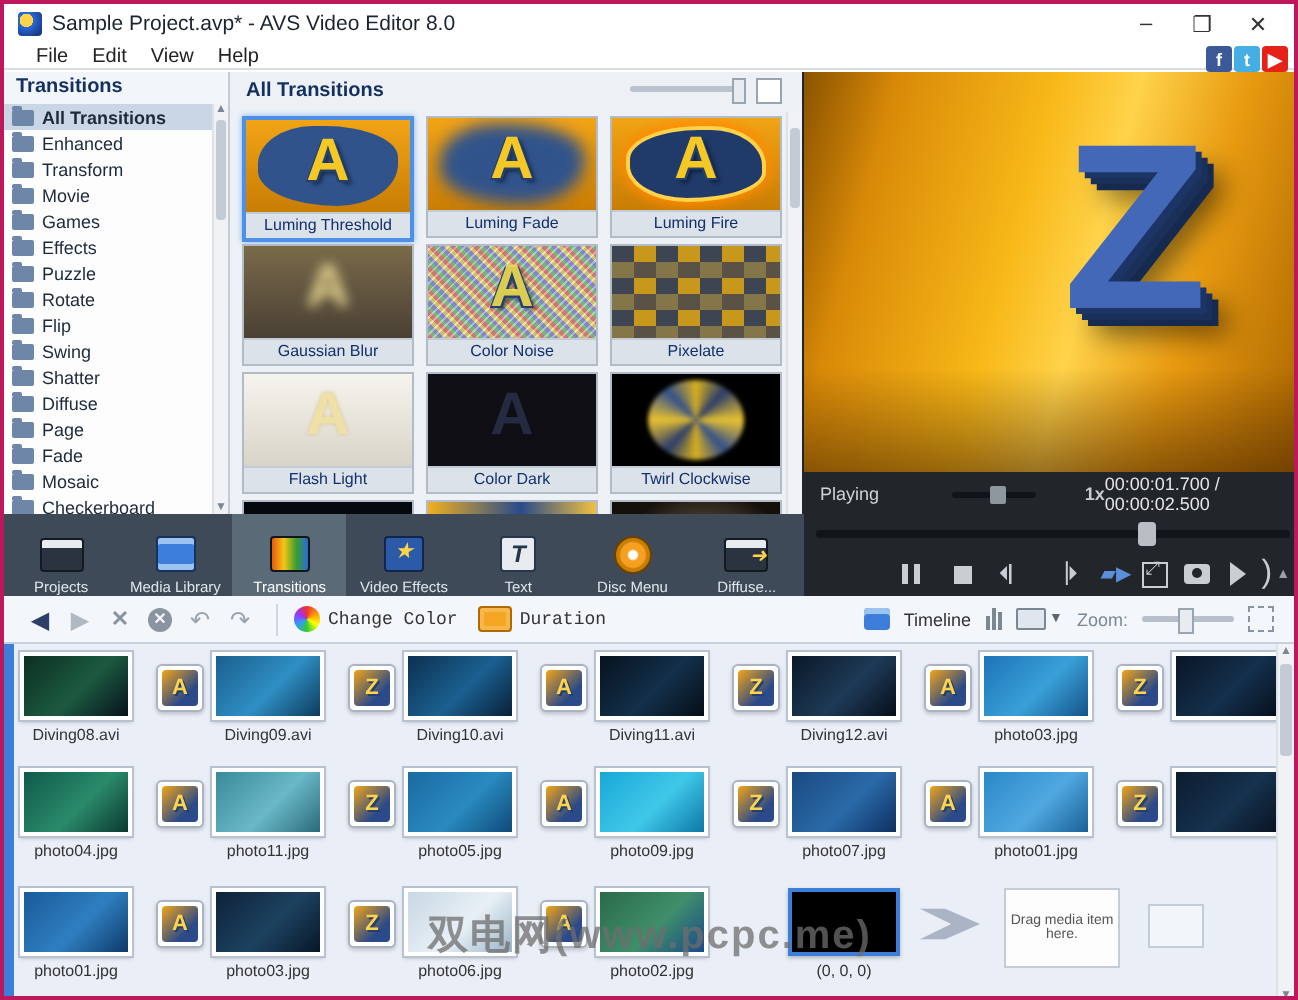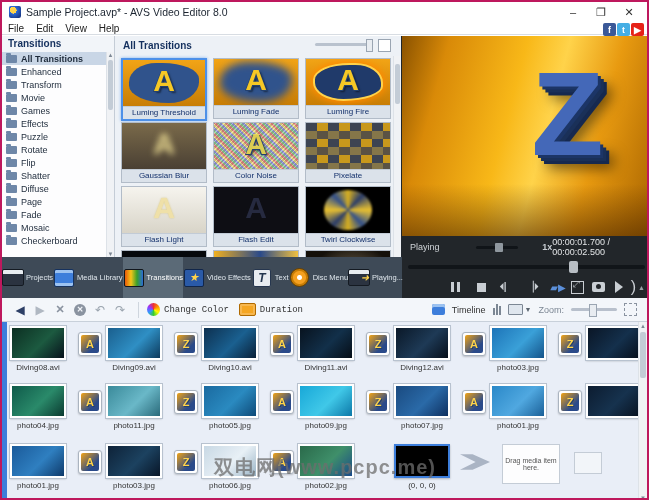--- a/index.html
+++ b/index.html
@@ -4,21 +4,21 @@
 <style>
   html,body{margin:0;padding:0;background:#9aa4ae;}
   #app{position:relative;width:649px;height:500px;background:#fff;font-family:"Liberation Sans",sans-serif;overflow:hidden;border:2px solid #be185d;box-sizing:border-box;}
   
   .titlebar{position:absolute;left:0;top:0;width:100%;height:20px;background:#ffffff;display:flex;align-items:center;}
   .app-icon{width:12px;height:12px;margin:0 5px 0 7px;border-radius:2px;background:radial-gradient(circle at 35% 35%,#ffd34a 30%,#2a6ad8 31%,#1a3b8a 80%);}
   .title-text{font-size:10.5px;color:#1b2430;}
   .win-controls{position:absolute;right:4px;top:0;height:20px;display:flex;}
   .win-btn{width:28px;height:20px;display:flex;align-items:center;justify-content:center;font-size:11px;color:#333;cursor:default;}
   
-  .menubar{position:absolute;left:0;top:20px;width:100%;height:13px;background:#fff;border-bottom:1px solid #d8dde3;display:flex;align-items:center;padding-left:6px;box-sizing:border-box;}
+  .menubar{position:absolute;left:0;top:20px;width:100%;height:13px;background:#fff;border-bottom:1px solid #d8dde3;display:flex;align-items:center;padding-left:16px;box-sizing:border-box;}
   .menu-item{font-size:10px;color:#222;margin-right:12px;}
   .social{position:absolute;right:3px;top:21px;display:flex;gap:1px;}
   .social-btn{width:13px;height:13px;border-radius:2px;color:#fff;font-size:9px;font-weight:bold;display:flex;align-items:center;justify-content:center;}
   
   .left-panel{position:absolute;left:0;top:34px;width:113px;height:221px;background:#fdfdfe;border-right:1px solid #c4ccd6;box-sizing:border-box;}
   .panel-header{height:16px;line-height:16px;padding-left:6px;font-size:10px;font-weight:bold;color:#14305e;background:#f2f5f9;border-bottom:1px solid #d8dde3;}
   .cat-list{position:absolute;left:0;top:16px;right:8px;bottom:0;overflow:hidden;}
   .cat-item{height:13px;display:flex;align-items:center;padding-left:4px;font-size:9px;color:#1d2a3a;white-space:nowrap;}
   .cat-item.sel{background:#c9d6e6;font-weight:bold;}
   .folder-icon{width:11px;height:8px;background:#6e87a8;border-radius:1px;margin-right:4px;position:relative;flex:0 0 auto;}
@@ -81,21 +81,21 @@
   .rt-controls{margin-left:auto;display:flex;align-items:center;margin-right:6px;gap:8px;}
   .fit-ic{width:11px;height:11px;border:1px solid #c9ced3;position:relative;}
   .fit-ic:before{content:"⤢";position:absolute;left:1px;top:-3px;font-size:9px;color:#c9ced3;}
   .snap-ic{width:13px;height:10px;background:#c9ced3;border-radius:2px;position:relative;}
   .snap-ic:before{content:"";position:absolute;left:4px;top:2px;width:5px;height:5px;border-radius:50%;background:#22262a;}
   .vol{display:flex;align-items:center;gap:2px;color:#c9ced3;}
   .vol .cone{width:0;height:0;border:6px solid transparent;border-left:8px solid #c9ced3;margin-left:2px;}
   .vol .caret{font-size:7px;color:#9aa0a6;}
   
   .tabs{position:absolute;left:0;top:255px;width:400px;height:41px;background:#3e4a57;display:flex;}
-  .tab{flex:1;display:flex;flex-direction:row;align-items:center;justify-content:flex-end;gap:2px;}
+  .tab{flex:1;display:flex;flex-direction:column;align-items:center;justify-content:flex-end;gap:2px;}
   .tab.sel{background:#5b6a77;}
   .tab-label{font-size:7.5px;color:#dfe6ec;white-space:nowrap;}
   .tab.sel .tab-label{color:#fff;}
   .tab-ic{width:22px;height:20px;position:relative;display:flex;align-items:center;justify-content:center;}
   .tab-ic i{display:block;}
   .ic-projects i{width:20px;height:15px;background:linear-gradient(180deg,#e8ecf0 0 4px,#2b3340 4px);border-radius:2px;border:1px solid #141a22;}
   .ic-media i{width:18px;height:16px;background:#3d7edb;border-radius:2px;border:1px solid #16325e;box-shadow:inset 0 3px 0 #9cc2f0,inset 0 -3px 0 #9cc2f0;}
   .ic-transitions i{width:18px;height:16px;border:1px solid #11161c;border-radius:2px;background:linear-gradient(90deg,#e85a0a,#f5c518,#3aa02a,#2a6ad8);}
   .ic-effects i{width:18px;height:16px;background:#2a5aa8;border-radius:2px;border:1px solid #11264a;}
   .ic-effects i:before{content:"★";color:#ffd34a;font-size:11px;display:block;text-align:center;line-height:15px;}
@@ -207,20 +207,24 @@
         <div class="cat-item">
      <span class="folder-icon"></span>
      <span>Rotate</span>
         </div>
         <div class="cat-item">
      <span class="folder-icon"></span>
      <span>Flip</span>
         </div>
         <div class="cat-item">
      <span class="folder-icon"></span>
+     <span>Swing</span>
+        </div>
+        <div class="cat-item">
+     <span class="folder-icon"></span>
      <span>Shatter</span>
         </div>
         <div class="cat-item">
      <span class="folder-icon"></span>
      <span>Diffuse</span>
         </div>
         <div class="cat-item">
      <span class="folder-icon"></span>
      <span>Page</span>
         </div>
@@ -294,21 +298,21 @@
         <div class="tile" style="left:6px;top:150px">
     <div class="tile-img art-flash-light">
             <span class="big-a">A</span>
           </div>
     <div class="tile-label">Flash Light</div>
         </div>
         <div class="tile" style="left:98px;top:150px">
     <div class="tile-img art-flash-dark">
             <span class="big-a">A</span>
           </div>
-    <div class="tile-label">Flash Edit</div>
+    <div class="tile-label">Color Dark</div>
         </div>
         <div class="tile" style="left:190px;top:150px">
     <div class="tile-img art-twirl">
             <i class="blob"></i>
             <span class="big-a"></span>
           </div>
     <div class="tile-label">Twirl Clockwise</div>
         </div>
         <div class="tile" style="left:6px;top:214px">
     <div class="tile-img art-p-dark">
@@ -403,21 +407,21 @@
       <div class="tab">
      <span class="tab-ic ic-disc">
           <i></i>
         </span>
      <span class="tab-label">Disc Menu</span>
       </div>
       <div class="tab">
      <span class="tab-ic ic-produce">
           <i></i>
         </span>
-     <span class="tab-label">Playing...</span>
+     <span class="tab-label">Diffuse...</span>
       </div>
     </div>
 
   <div class="toolbar2">
     <div style="width:8px"></div>
     <div class="tb arrow-back">◀</div>
     <div class="tb arrow-fwd">▶</div>
     <div class="tb xx">✕</div>
     <div class="tb">
         <span class="circ-x">✕</span>

